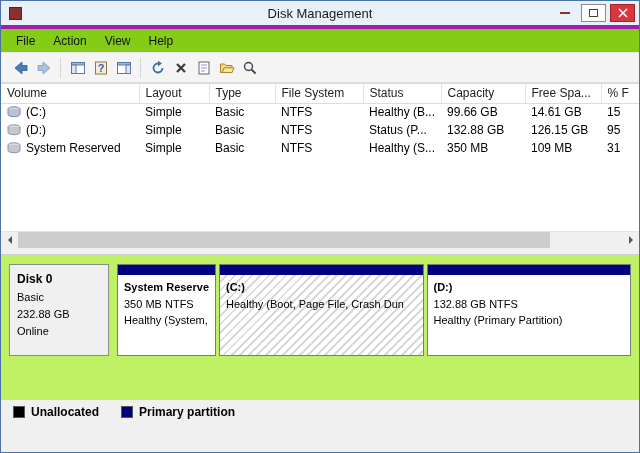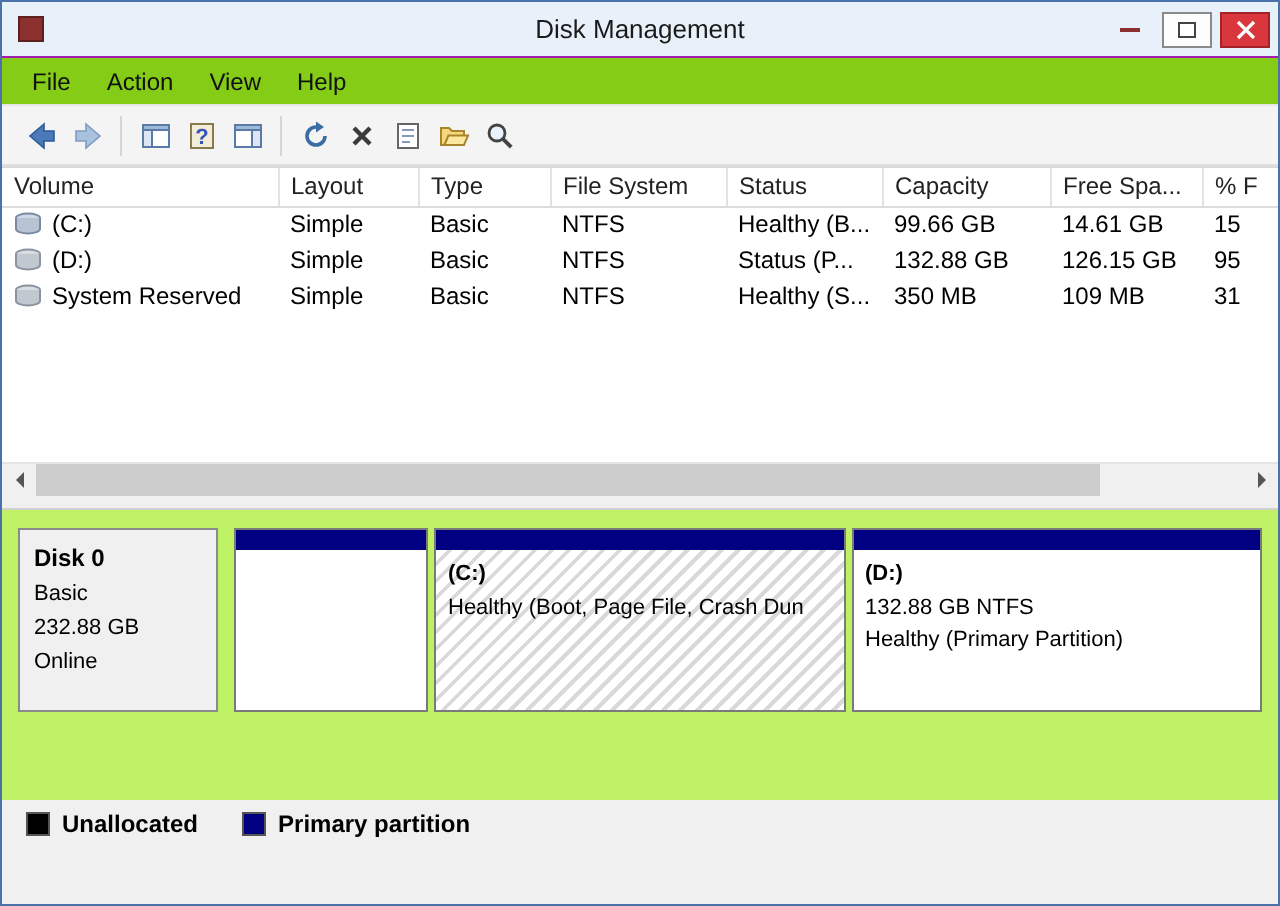--- a/index.html
+++ b/index.html
@@ -13,21 +13,21 @@
     display: flex; flex-direction: column;
     position: relative;
   }
 
   
   .titlebar {
     height: 28px; flex: 0 0 28px;
     background: #e8f0fa;
     display: flex; align-items: center;
     position: relative;
-    border-bottom: 1px solid #a21caf;
+    border-bottom: 4px solid #a21caf;
     padding: 0 4px;
   }
   .titlebar-title {
     position: absolute; left: 0; right: 0;
     text-align: center; font-size: 13px; color: #1a1a1a;
   }
   .window-icon {
     width: 13px; height: 13px; margin-left: 4px;
     background: #8c2f2f; border: 1px solid #5e1f1f;
     z-index: 1;
@@ -337,20 +337,25 @@
     <div class="disk-row">
       <div class="disk-info">
         <div class="disk-name">Disk 0</div>
         <div>Basic</div>
         <div>232.88 GB</div>
         <div>Online</div>
       </div>
       <div class="parts">
         <div class="part part-sysres">
           <div class="part-bar" style="background: rgb(0, 0, 128);"></div>
+          <div class="part-body">
+            <div class="part-name">System Reserve</div>
+            <div>350 MB NTFS</div>
+            <div>Healthy (System,</div>
+          </div>
         </div>
         <div class="part part-c hatched">
           <div class="part-bar" style="background: rgb(0, 0, 128);"></div>
           <div class="part-body">
             <div class="part-name">(C:)</div>
             <div>Healthy (Boot, Page File, Crash Dun</div>
           </div>
         </div>
         <div class="part part-d">
           <div class="part-bar" style="background: rgb(0, 0, 128);"></div>

